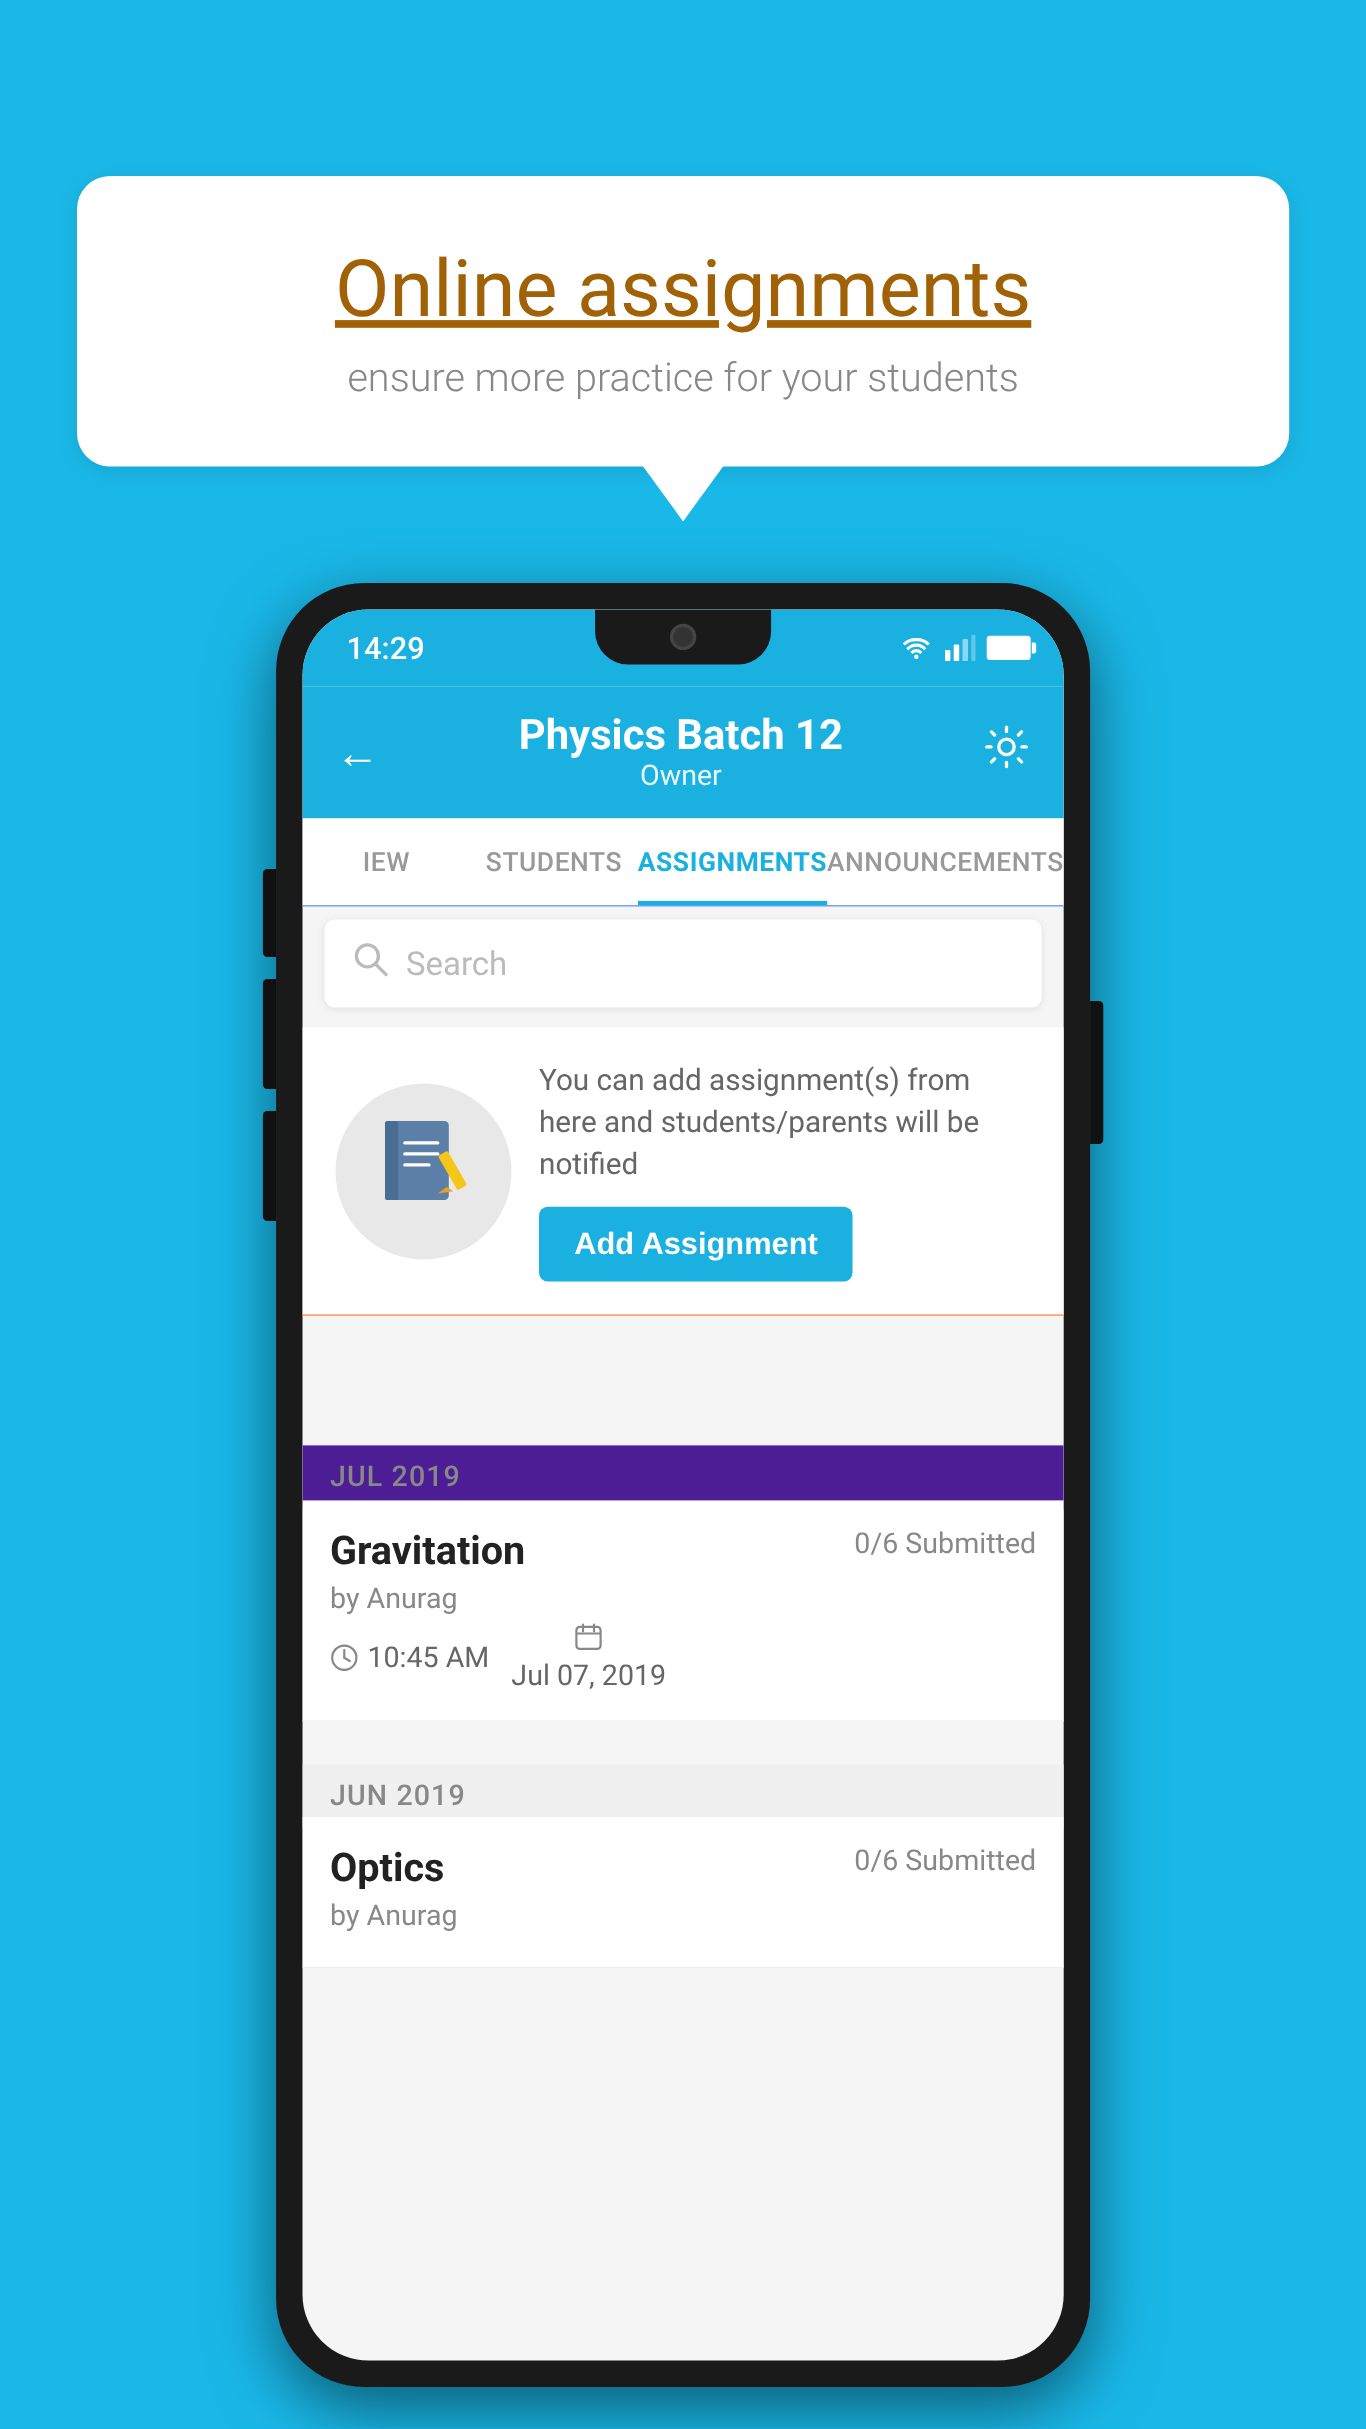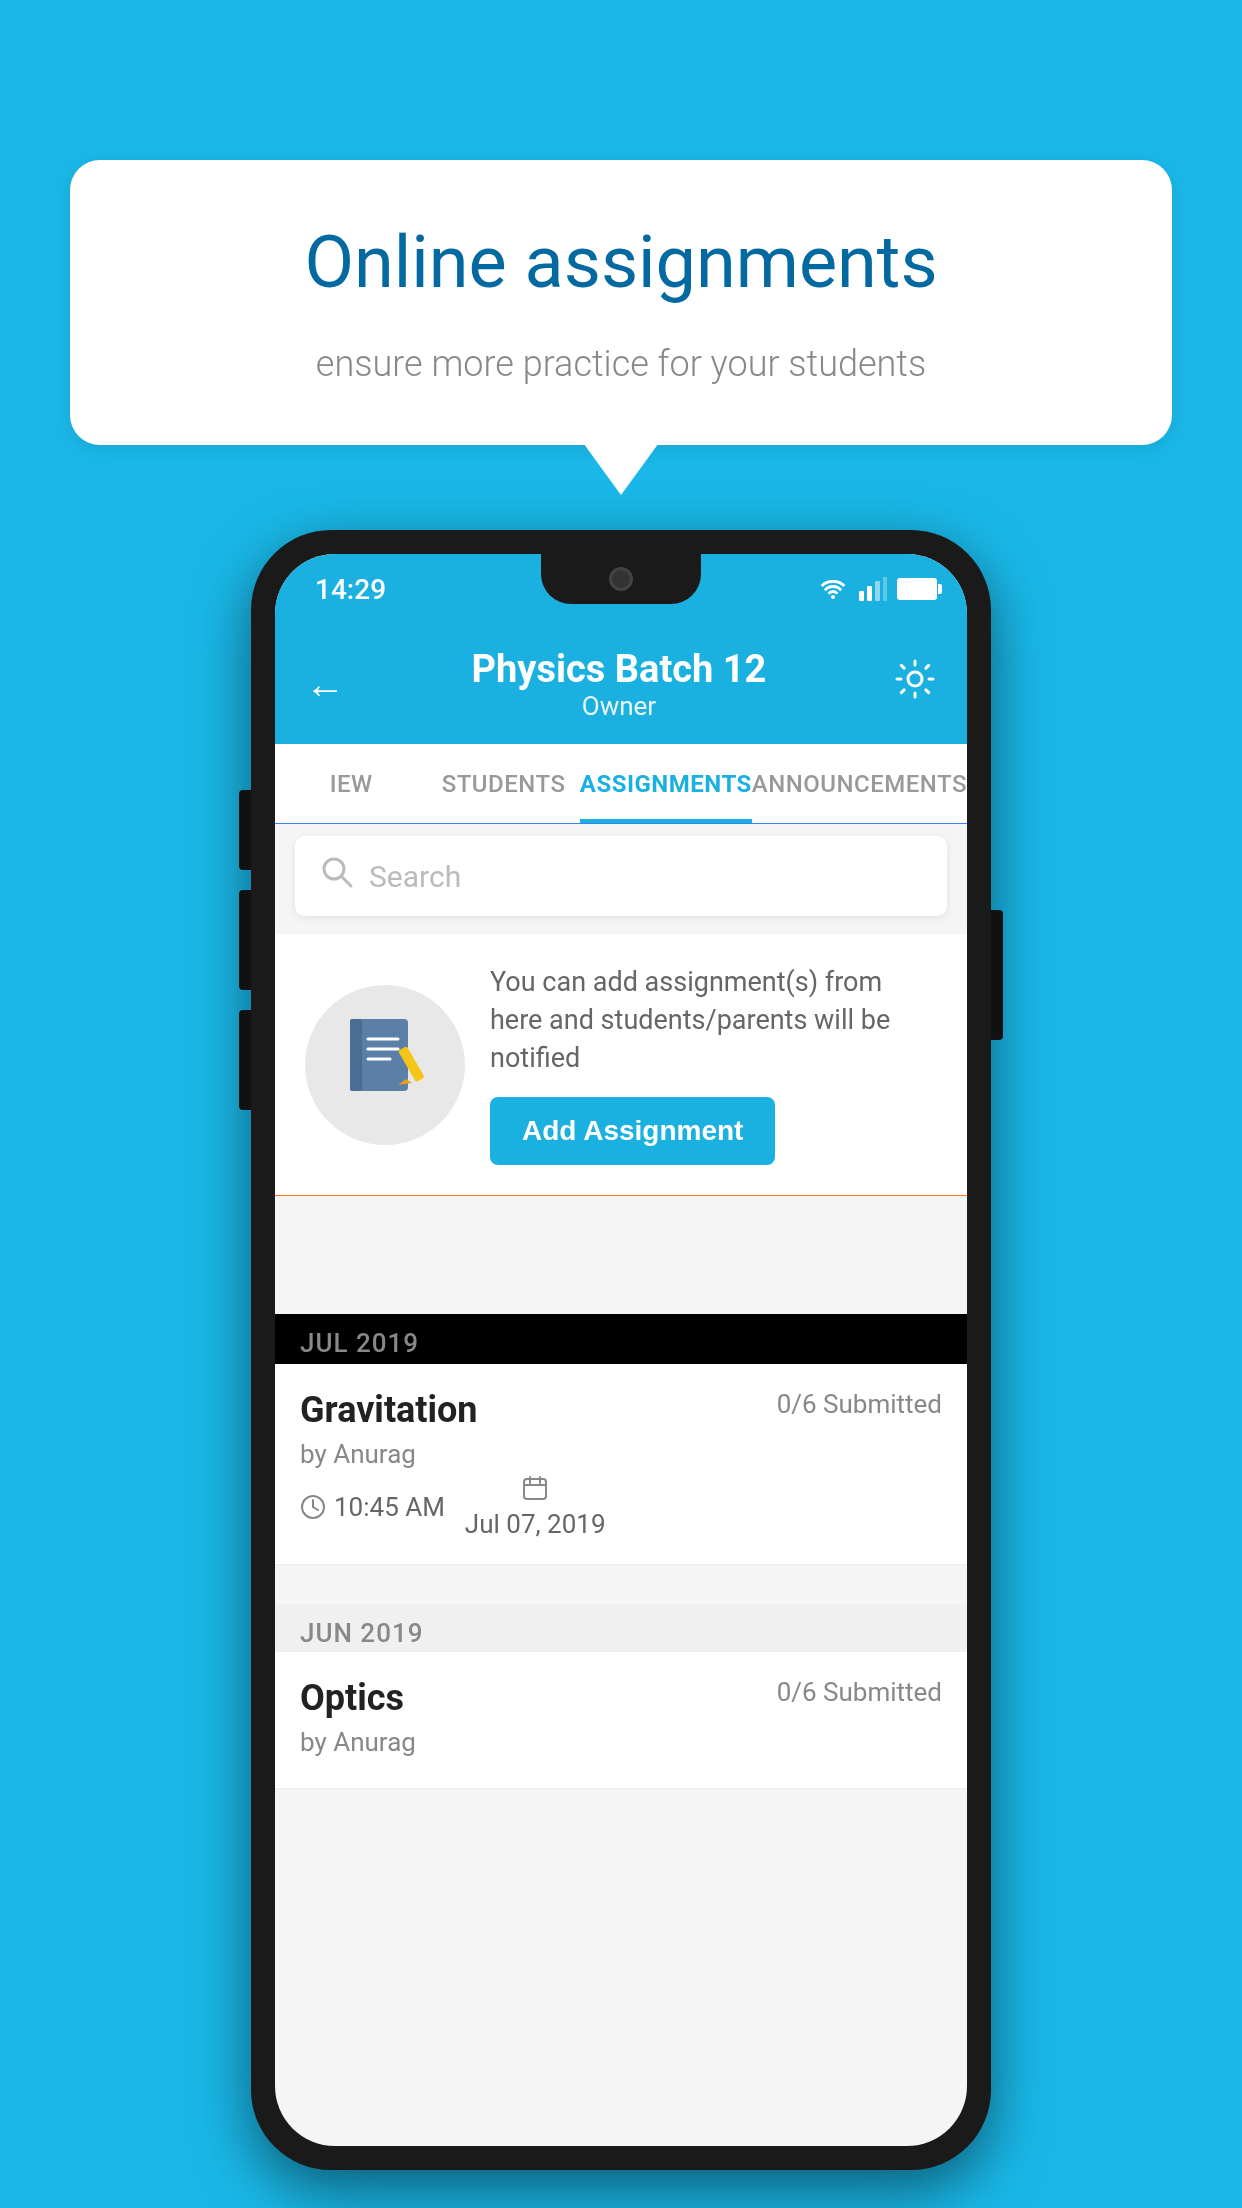--- a/index.html
+++ b/index.html
@@ -38,23 +38,24 @@
       transform: translateX(-50%);
       width: 0;
       height: 0;
       border-left: 40px solid transparent;
       border-right: 40px solid transparent;
       border-top: 55px solid white;
     }
 
     .speech-bubble-title {
       font-size: 72px;
-      color: #0369a1;
+      color: #a16207;
       font-weight: 400;
-      margin-bottom: 38px;
+      margin-bottom: 17px;
+      text-decoration: underline;
     }
 
     .speech-bubble-subtitle {
       font-size: 36px;
       color: #888;
       font-weight: 300;
     }
 
     
     .phone-container {
@@ -370,21 +371,21 @@
       font-weight: 600;
       cursor: pointer;
     }
 
     
     .month-section {
       position: absolute;
       top: 760px;
       left: 0;
       right: 0;
-      background: #000000;
+      background: #4c1d95;
       padding: 14px 25px;
     }
 
     .month-label {
       font-size: 26px;
       color: #888;
       font-weight: 500;
       letter-spacing: 1px;
     }
 

